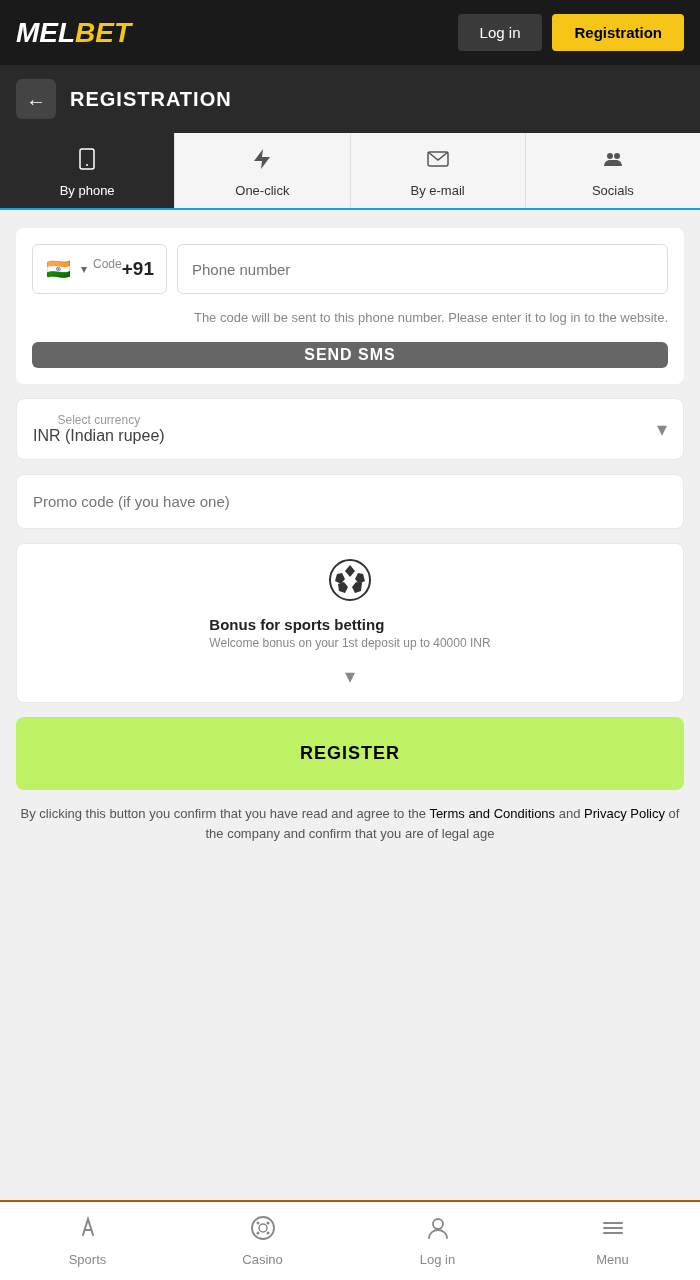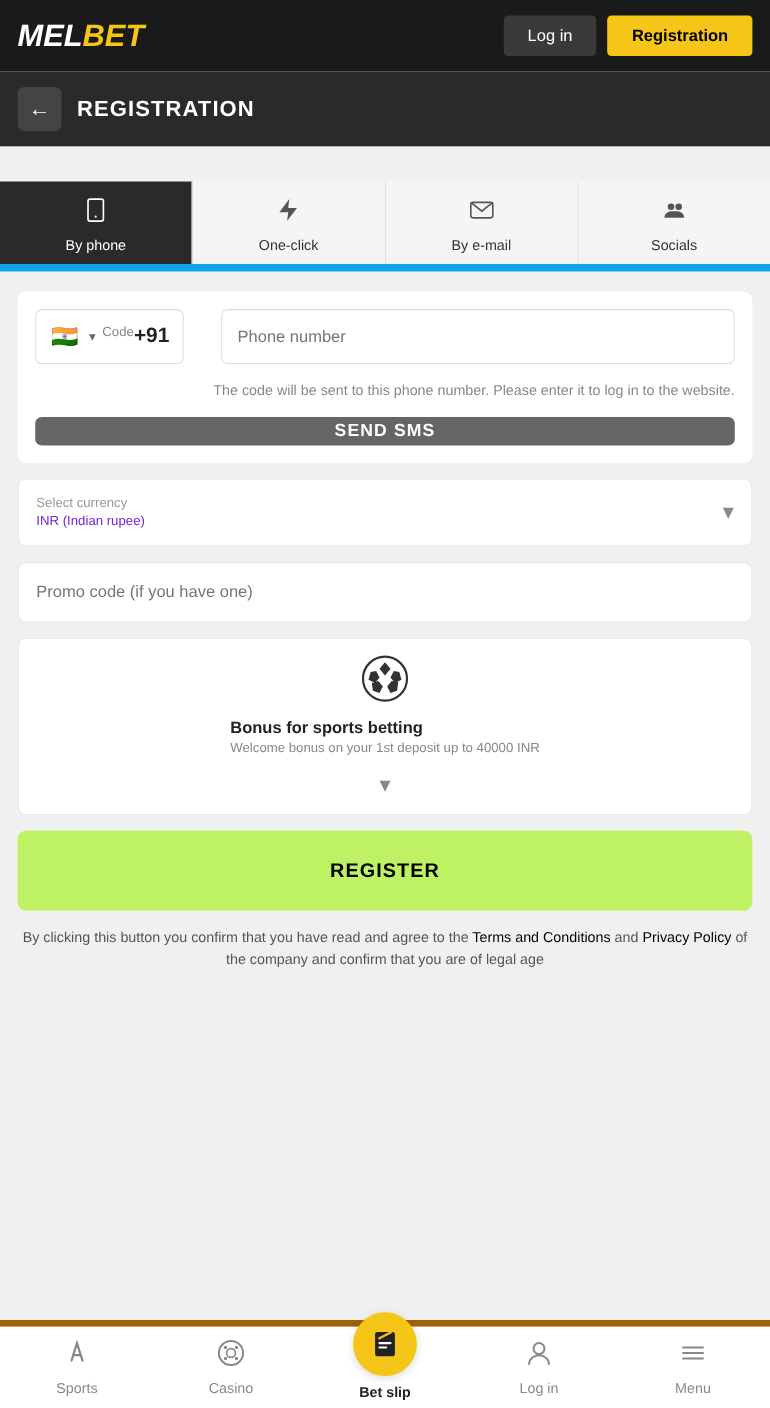--- a/index.html
+++ b/index.html
@@ -79,22 +79,21 @@
       color: #fff;
       font-size: 20px;
       font-weight: bold;
       letter-spacing: 1px;
     }
 
     
     .tabs {
       background: #fff;
       display: flex;
-      border-bottom: 7px solid #0ea5e9;
-      margin-top: 32px;
+      border-bottom: 2px solid #0ea5e9;
     }
     .tab {
       flex: 1;
       display: flex;
       flex-direction: column;
       align-items: center;
       justify-content: center;
       padding: 14px 6px 10px;
       cursor: pointer;
       border-right: 1px solid #e0e0e0;
@@ -176,21 +175,20 @@
       margin-left: 2px;
     }
     .phone-input {
       flex: 1;
       border: 1px solid #ddd;
       border-radius: 6px;
       padding: 12px 14px;
       font-size: 15px;
       color: #aaa;
       outline: none;
-      margin-left: 24px;
     }
     .phone-hint {
       font-size: 13px;
       color: #888;
       text-align: right;
       line-height: 1.5;
     }
     .send-sms-btn {
       background: #666;
       color: #fff;
@@ -207,29 +205,30 @@
     
     .currency-select {
       background: #fff;
       border-radius: 8px;
       padding: 14px 16px;
       display: flex;
       align-items: center;
       justify-content: space-between;
       cursor: pointer;
       border: 1px solid #e8e8e8;
+      text-align: center;
     }
     .currency-label {
       font-size: 12px;
       color: #999;
       display: block;
     }
     .currency-value {
-      font-size: 12px;
-      color: #6d28d9;
+      font-size: 16px;
+      color: #404040;
       font-weight: 500;
     }
 
     
     .promo-input {
       background: #fff;
       border-radius: 8px;
       padding: 18px 16px;
       font-size: 15px;
       color: #aaa;
@@ -296,21 +295,21 @@
       cursor: pointer;
     }
 
     
     .bottom-nav {
       position: fixed;
       bottom: 0;
       left: 0;
       width: 700px;
       background: #fff;
-      border-top: 6px solid #a16207;
+      border-top: 2px solid #a16207;
       display: flex;
       align-items: center;
       height: 80px;
     }
     .nav-item {
       flex: 1;
       display: flex;
       flex-direction: column;
       align-items: center;
       justify-content: center;
@@ -478,31 +477,20 @@
         <circle cx="13" cy="13" r="11" stroke="#888" stroke-width="1.8"></circle>
         <circle cx="13" cy="13" r="4" stroke="#888" stroke-width="1.5"></circle>
         <circle cx="8" cy="8" r="1.5" fill="#888"></circle>
         <circle cx="18" cy="8" r="1.5" fill="#888"></circle>
         <circle cx="8" cy="18" r="1.5" fill="#888"></circle>
         <circle cx="18" cy="18" r="1.5" fill="#888"></circle>
       </svg>
     </div>
     <span class="nav-label">Casino</span>
   </div>
-  <div class="nav-item bet-slip-item">
-    <div class="bet-slip-circle">
-      <svg width="28" height="28" viewBox="0 0 28 28" fill="none">
-        <rect x="5" y="3" width="18" height="22" rx="2" fill="#222"></rect>
-        <path d="M8 9 L20 3" stroke="#f5c518" stroke-width="2"></path>
-        <rect x="8" y="12" width="12" height="2" rx="1" fill="#fff"></rect>
-        <rect x="8" y="16" width="8" height="2" rx="1" fill="#fff"></rect>
-      </svg>
-    </div>
-    <span class="bet-slip-label">Bet slip</span>
-  </div>
   <div class="nav-item">
     <div class="nav-icon">
       <svg width="26" height="26" viewBox="0 0 26 26" fill="none">
         <circle cx="13" cy="9" r="5" stroke="#888" stroke-width="1.8"></circle>
         <path d="M4 23 C4 18 9 15 13 15 C17 15 22 18 22 23" stroke="#888" stroke-width="1.8" stroke-linecap="round"></path>
       </svg>
     </div>
     <span class="nav-label">Log in</span>
   </div>
   <div class="nav-item">

